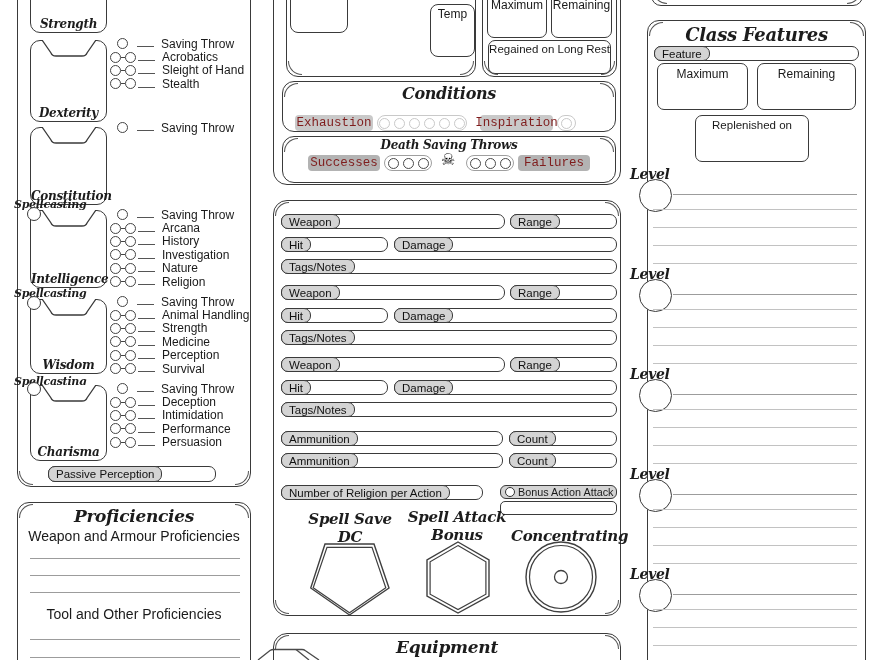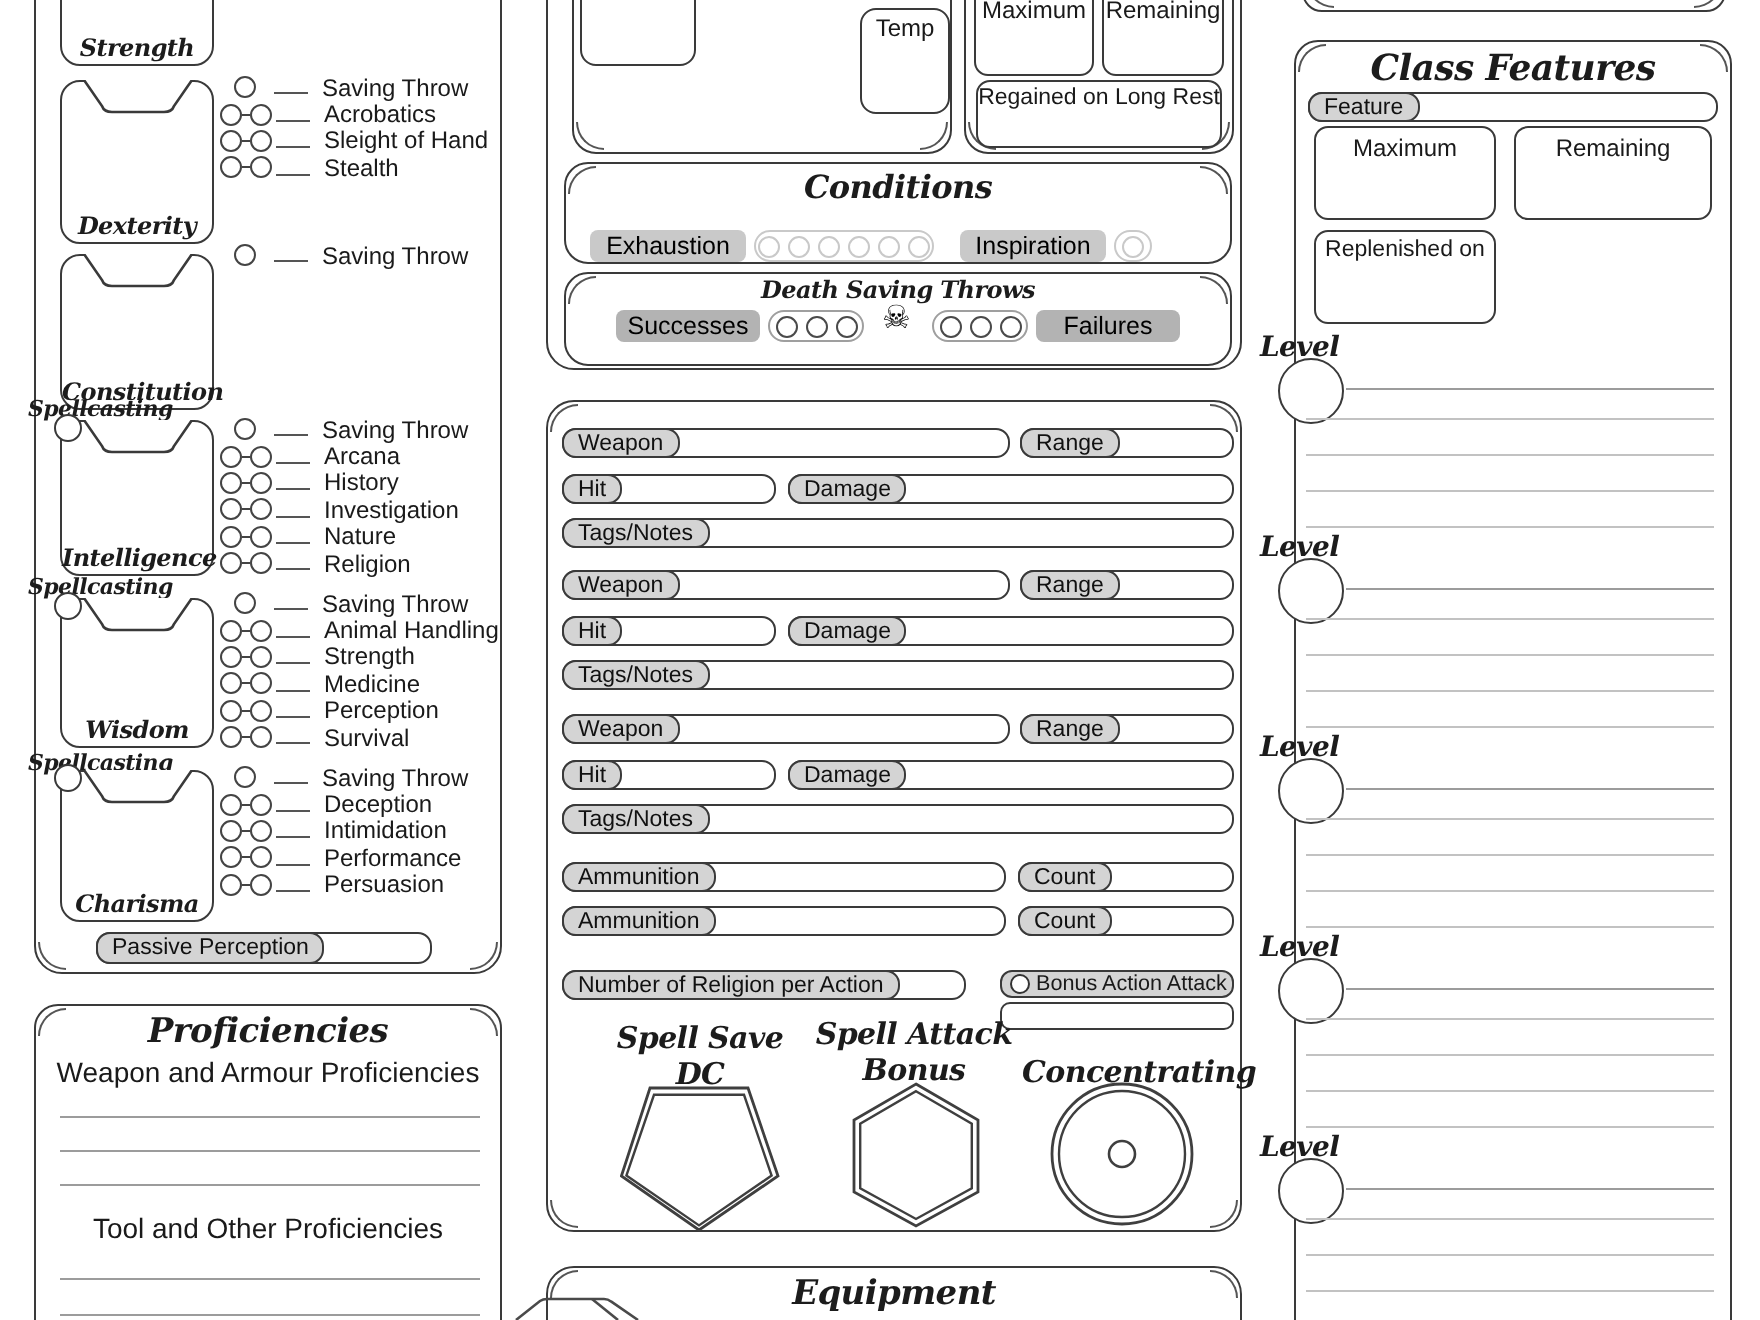--- a/index.html
+++ b/index.html
@@ -29,22 +29,22 @@
   .sv-sp{width:7px;flex:none;}
   .uline{width:17px;height:0;border-bottom:1.2px solid #555;align-self:flex-end;margin:0 0 3px 2px;flex:none;}
   .slabel{margin-left:7px;font-size:12px;white-space:nowrap;}
   
   .field{position:absolute;border:1.3px solid #3a3a3a;border-radius:7px;background:#fff;box-sizing:border-box;}
   .pill{position:absolute;left:-1px;top:-1px;height:calc(100% + 2px);background:#d4d4d4;border:1.3px solid #3a3a3a;
         border-radius:7px;display:flex;align-items:center;padding:0 7px;font-size:11.5px;color:#111;
         box-sizing:border-box;white-space:nowrap;}
   .sub-label{font-size:12px;text-align:center;width:100%;position:absolute;white-space:nowrap;}
   
-  .graybar{position:absolute;background:#b3b3b3;color:#000000;border-radius:4px;display:flex;align-items:center;
-           justify-content:center;font-size:12.5px;white-space:nowrap;}
+  .graybar{position:absolute;background:#b3b3b3;color:#7f1d1d;border-radius:4px;display:flex;align-items:center;
+           justify-content:center;font-size:12.5px;white-space:nowrap;font-family:Liberation Mono, monospace;}
   .fadedbar{background:#c9c9c9;}
   .slotbox{position:absolute;border:1.3px solid #9f9f9f;border-radius:8px;background:#fff;display:flex;
            align-items:center;justify-content:center;gap:4px;box-sizing:border-box;}
   .slotbox.faded{border-color:#c9c9c9;}
   .dot{width:9px;height:9px;border:1.5px solid #4a4a4a;border-radius:50%;background:#fff;flex:none;}
   .dot.faded{border-color:#c9c9c9;}
   .wline{position:absolute;height:0;border-top:1.1px solid #9c9c9c;}
   .wline.light{border-top-color:#c2c2c2;}
   .lvl-circle{position:absolute;width:31px;height:31px;border:1.3px solid #3a3a3a;border-radius:50%;background:#fff;}
   svg{display:block;}
@@ -493,21 +493,21 @@
   </div>
   <div class="field" style="left:654px;top:46px;width:205px;height:15px;">
       <span class="pill">Feature</span>
     </div>
   <div class="box r7" style="left:657px;top:63px;width:91px;height:47px;">
     <span class="sub-label" style="top:3px;">Maximum</span>
   </div>
   <div class="box r7" style="left:757px;top:63px;width:99px;height:47px;">
     <span class="sub-label" style="top:3px;">Remaining</span>
   </div>
-  <div class="box r7" style="left:657px;top:115px;width:91px;height:47px;">
+  <div class="box r7" style="left:695px;top:115px;width:114px;height:47px;">
     <span class="sub-label" style="top:3px;font-size:11.5px;">Replenished on</span>
   </div>
 
   <div class="abs fancy" style="left:630px;top:166px;font-size:14px;">Level</div>
   <i class="lvl-circle" style="left:639px;top:179px;"></i>
   <span class="wline" style="left:673px;top:194px;width:184px;"></span>
   <span class="wline light" style="left:653px;top:209px;width:204px;"></span>
   <span class="wline light" style="left:653px;top:227px;width:204px;"></span>
   <span class="wline light" style="left:653px;top:245px;width:204px;"></span>
   <span class="wline light" style="left:653px;top:263px;width:204px;"></span>

